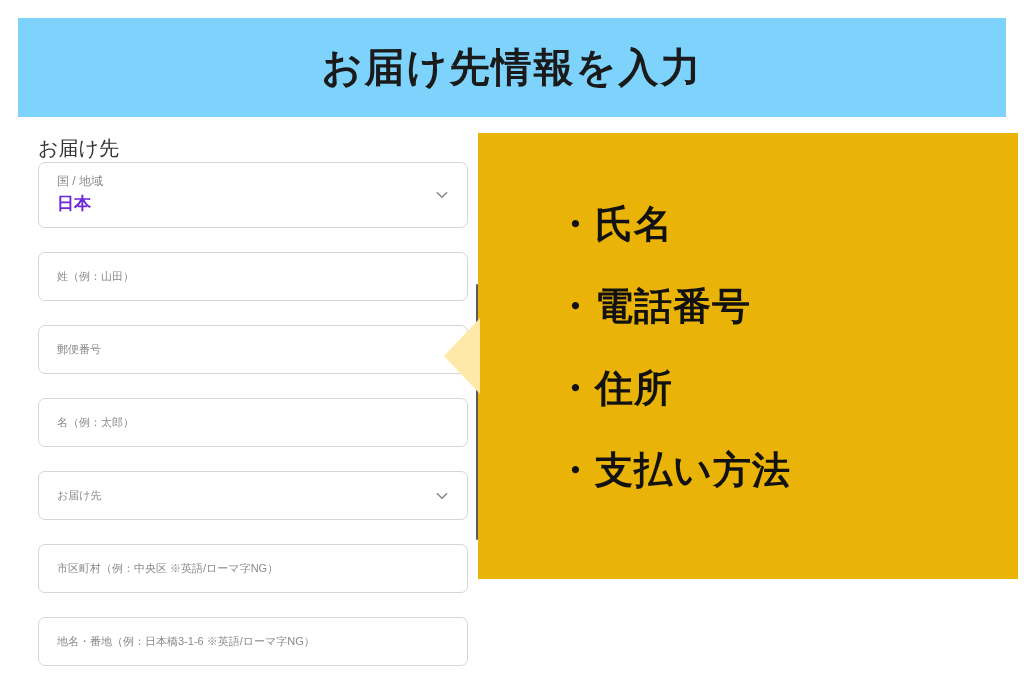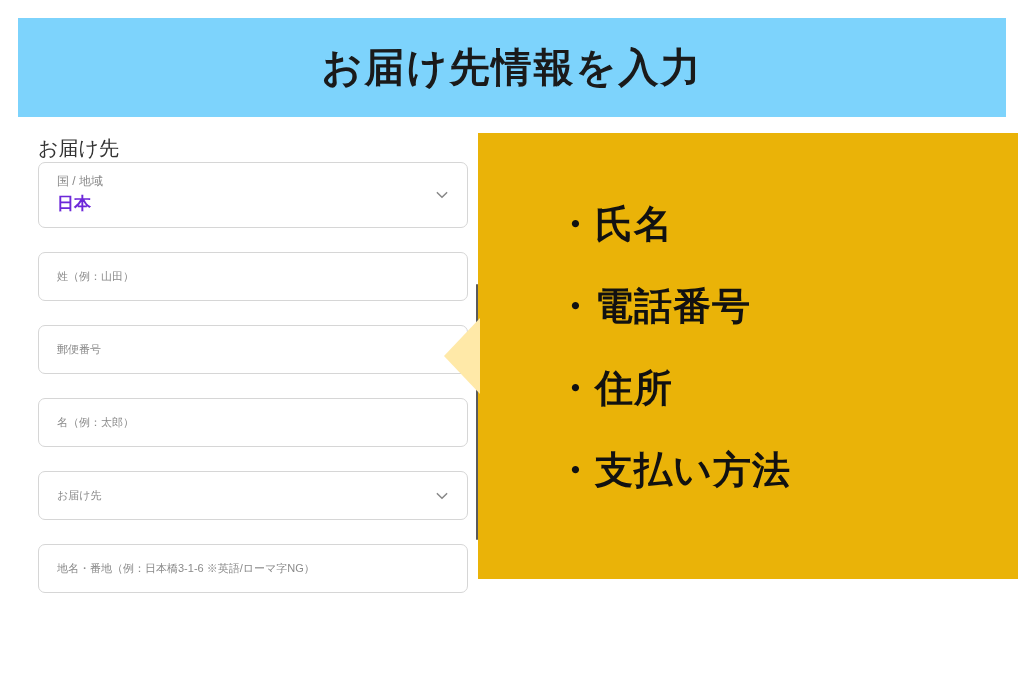--- a/index.html
+++ b/index.html
@@ -157,20 +157,23 @@
 
       <div class="field">
         <div class="field-placeholder">お届け先</div>
         <span class="chevron">
           <svg viewBox="0 0 12 12" width="14" height="14">
               <path d="M2 4 L6 8 L10 4" fill="none" stroke="#888" stroke-width="1.3" stroke-linecap="round" stroke-linejoin="round"></path>
             </svg>
         </span>
       </div>
 
+      <div class="field">
+        <div class="field-placeholder">市区町村（例：中央区 ※英語/ローマ字NG）</div>
+      </div>
 
       <div class="field">
         <div class="field-placeholder">地名・番地（例：日本橋3-1-6 ※英語/ローマ字NG）</div>
       </div>
 
       <div class="scroll-indicator"></div>
     </div>
   </div>
 
   <div class="callout">

